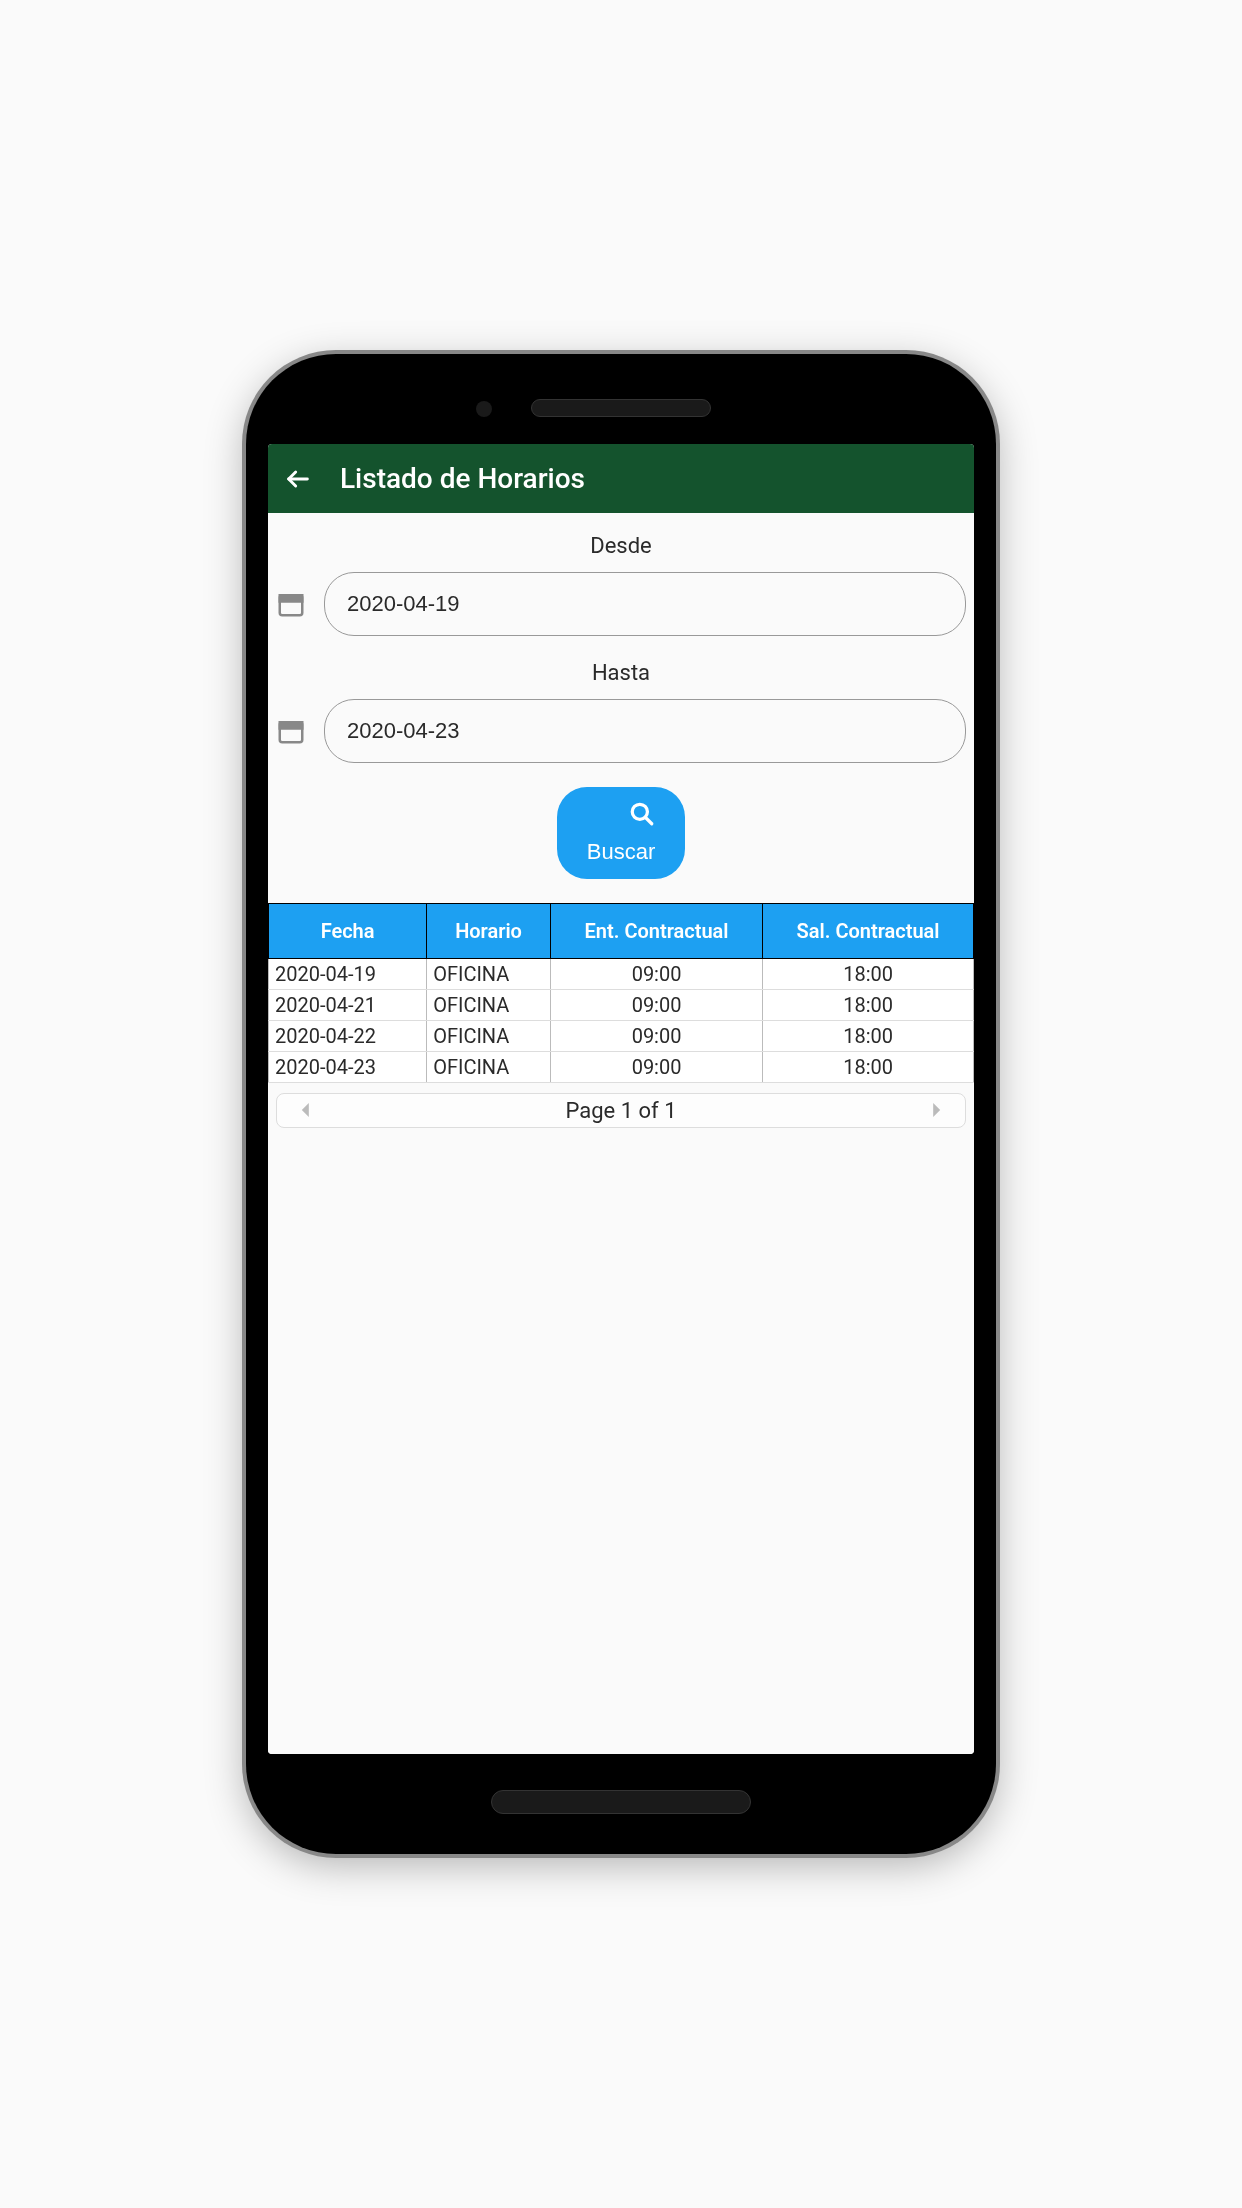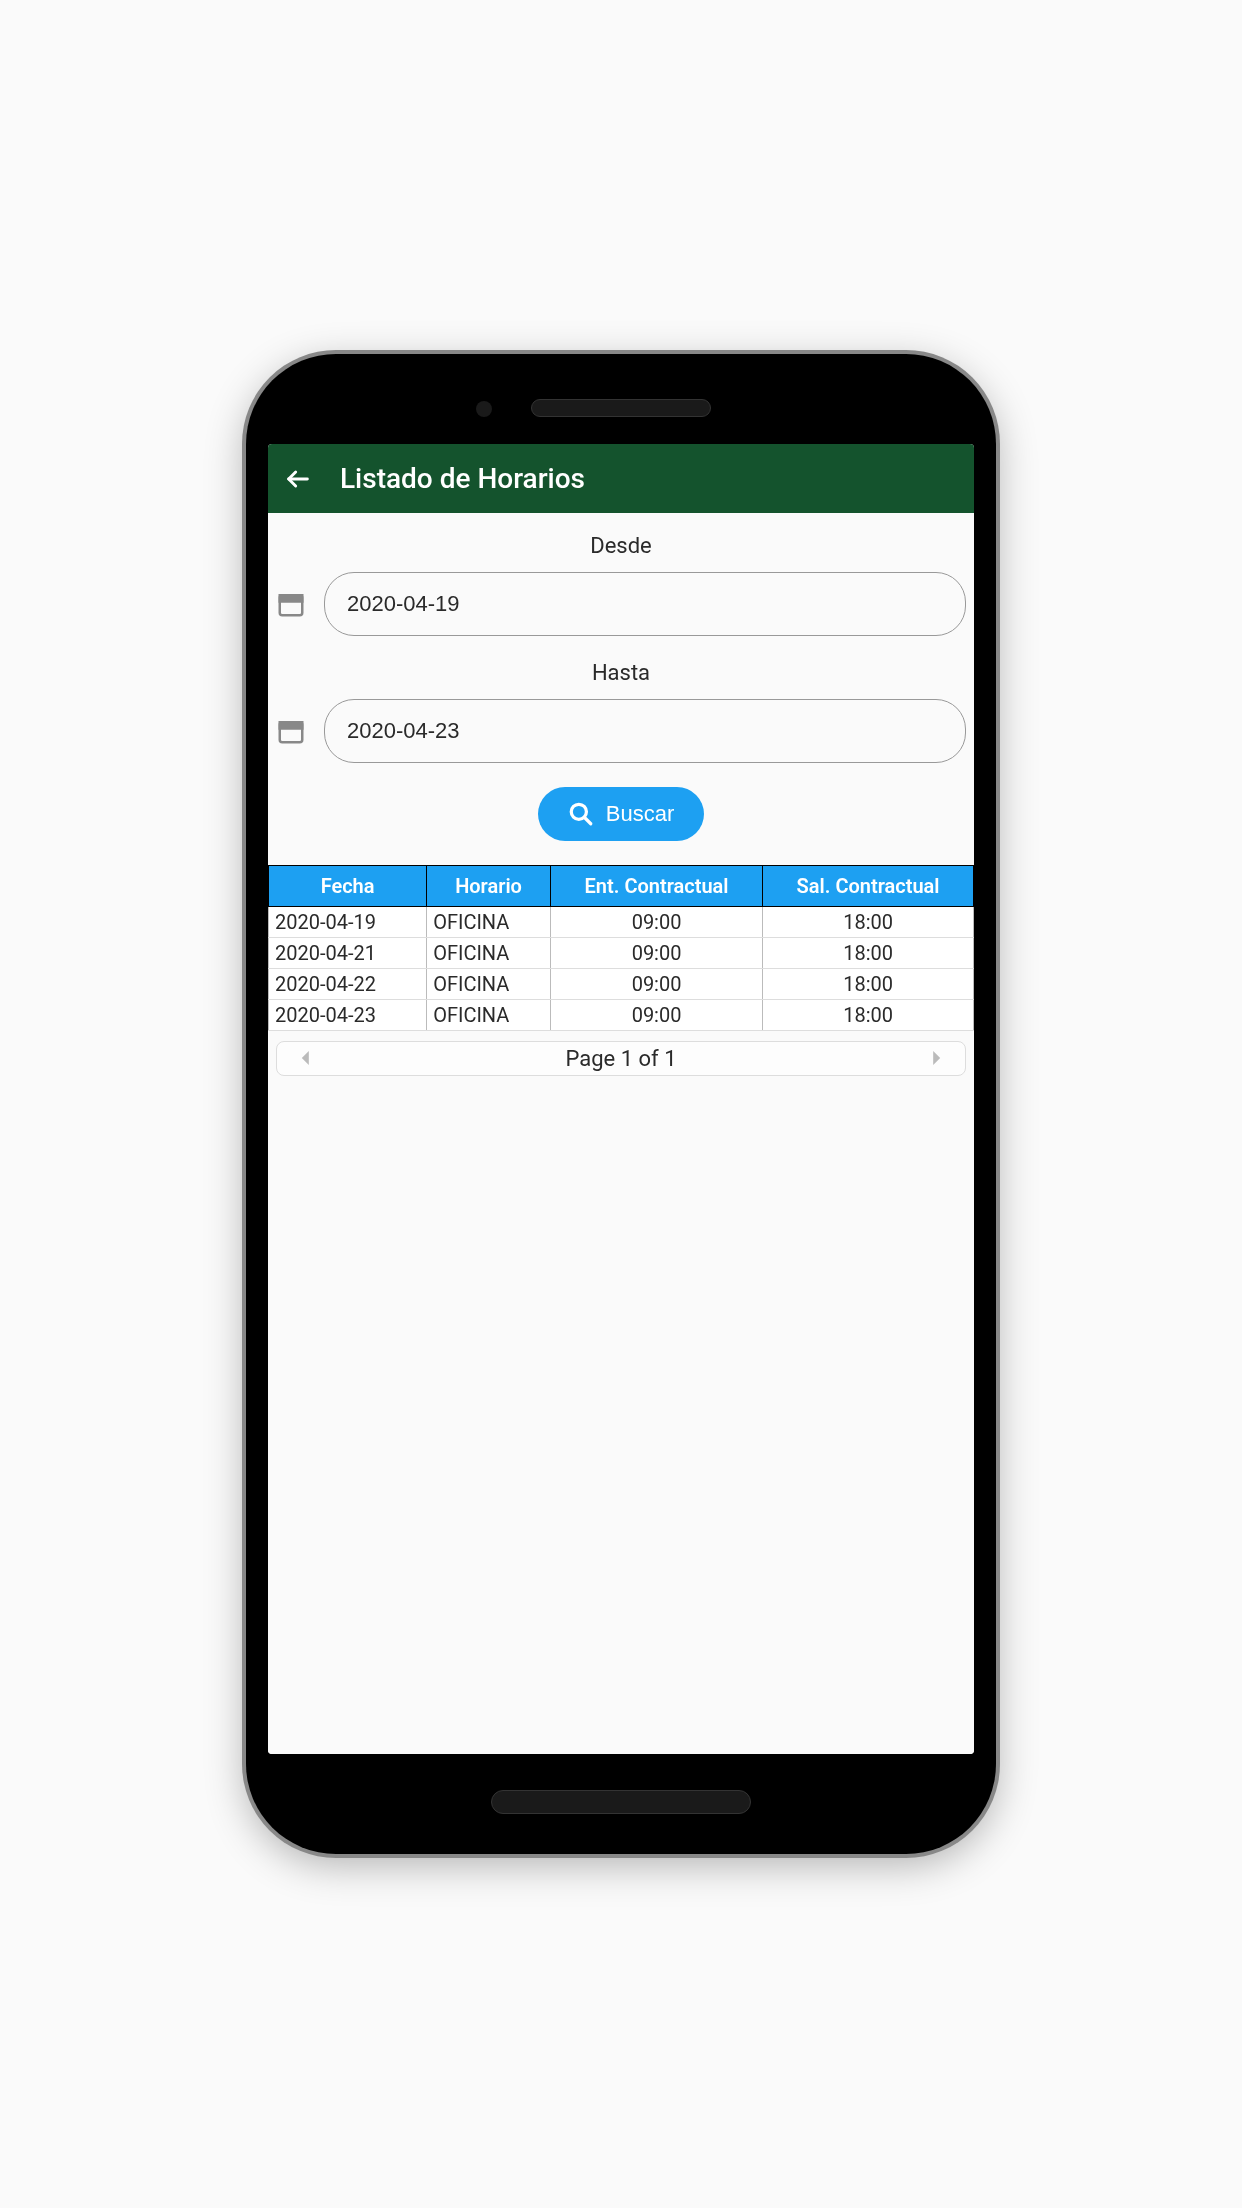--- a/index.html
+++ b/index.html
@@ -125,32 +125,33 @@
       border: none;
       border-radius: 30px;
       padding: 14px 30px;
       font-size: 22px;
       font-weight: 500;
       display: flex;
       align-items: flex-end;
       gap: 12px;
       margin: 10px auto 24px auto;
       cursor: pointer;
+      flex-direction: column;
     }
     .search-icon-svg { width: 26px; height: 26px; }
     .table {
       width: 100%;
       border-collapse: collapse;
     }
     .table thead th {
       background: #1da0f2;
       color: #fff;
       font-size: 20px;
       font-weight: 600;
-      padding: 8px 4px;
+      padding: 15px 4px;
       border: 1px solid #000;
       text-align: center;
     }
     .table tbody td {
       font-size: 20px;
       color: #2a2a2a;
       padding: 3px 6px;
       border-right: 1px solid #bbb;
       border-bottom: 1px solid #ddd;
       text-align: center;

